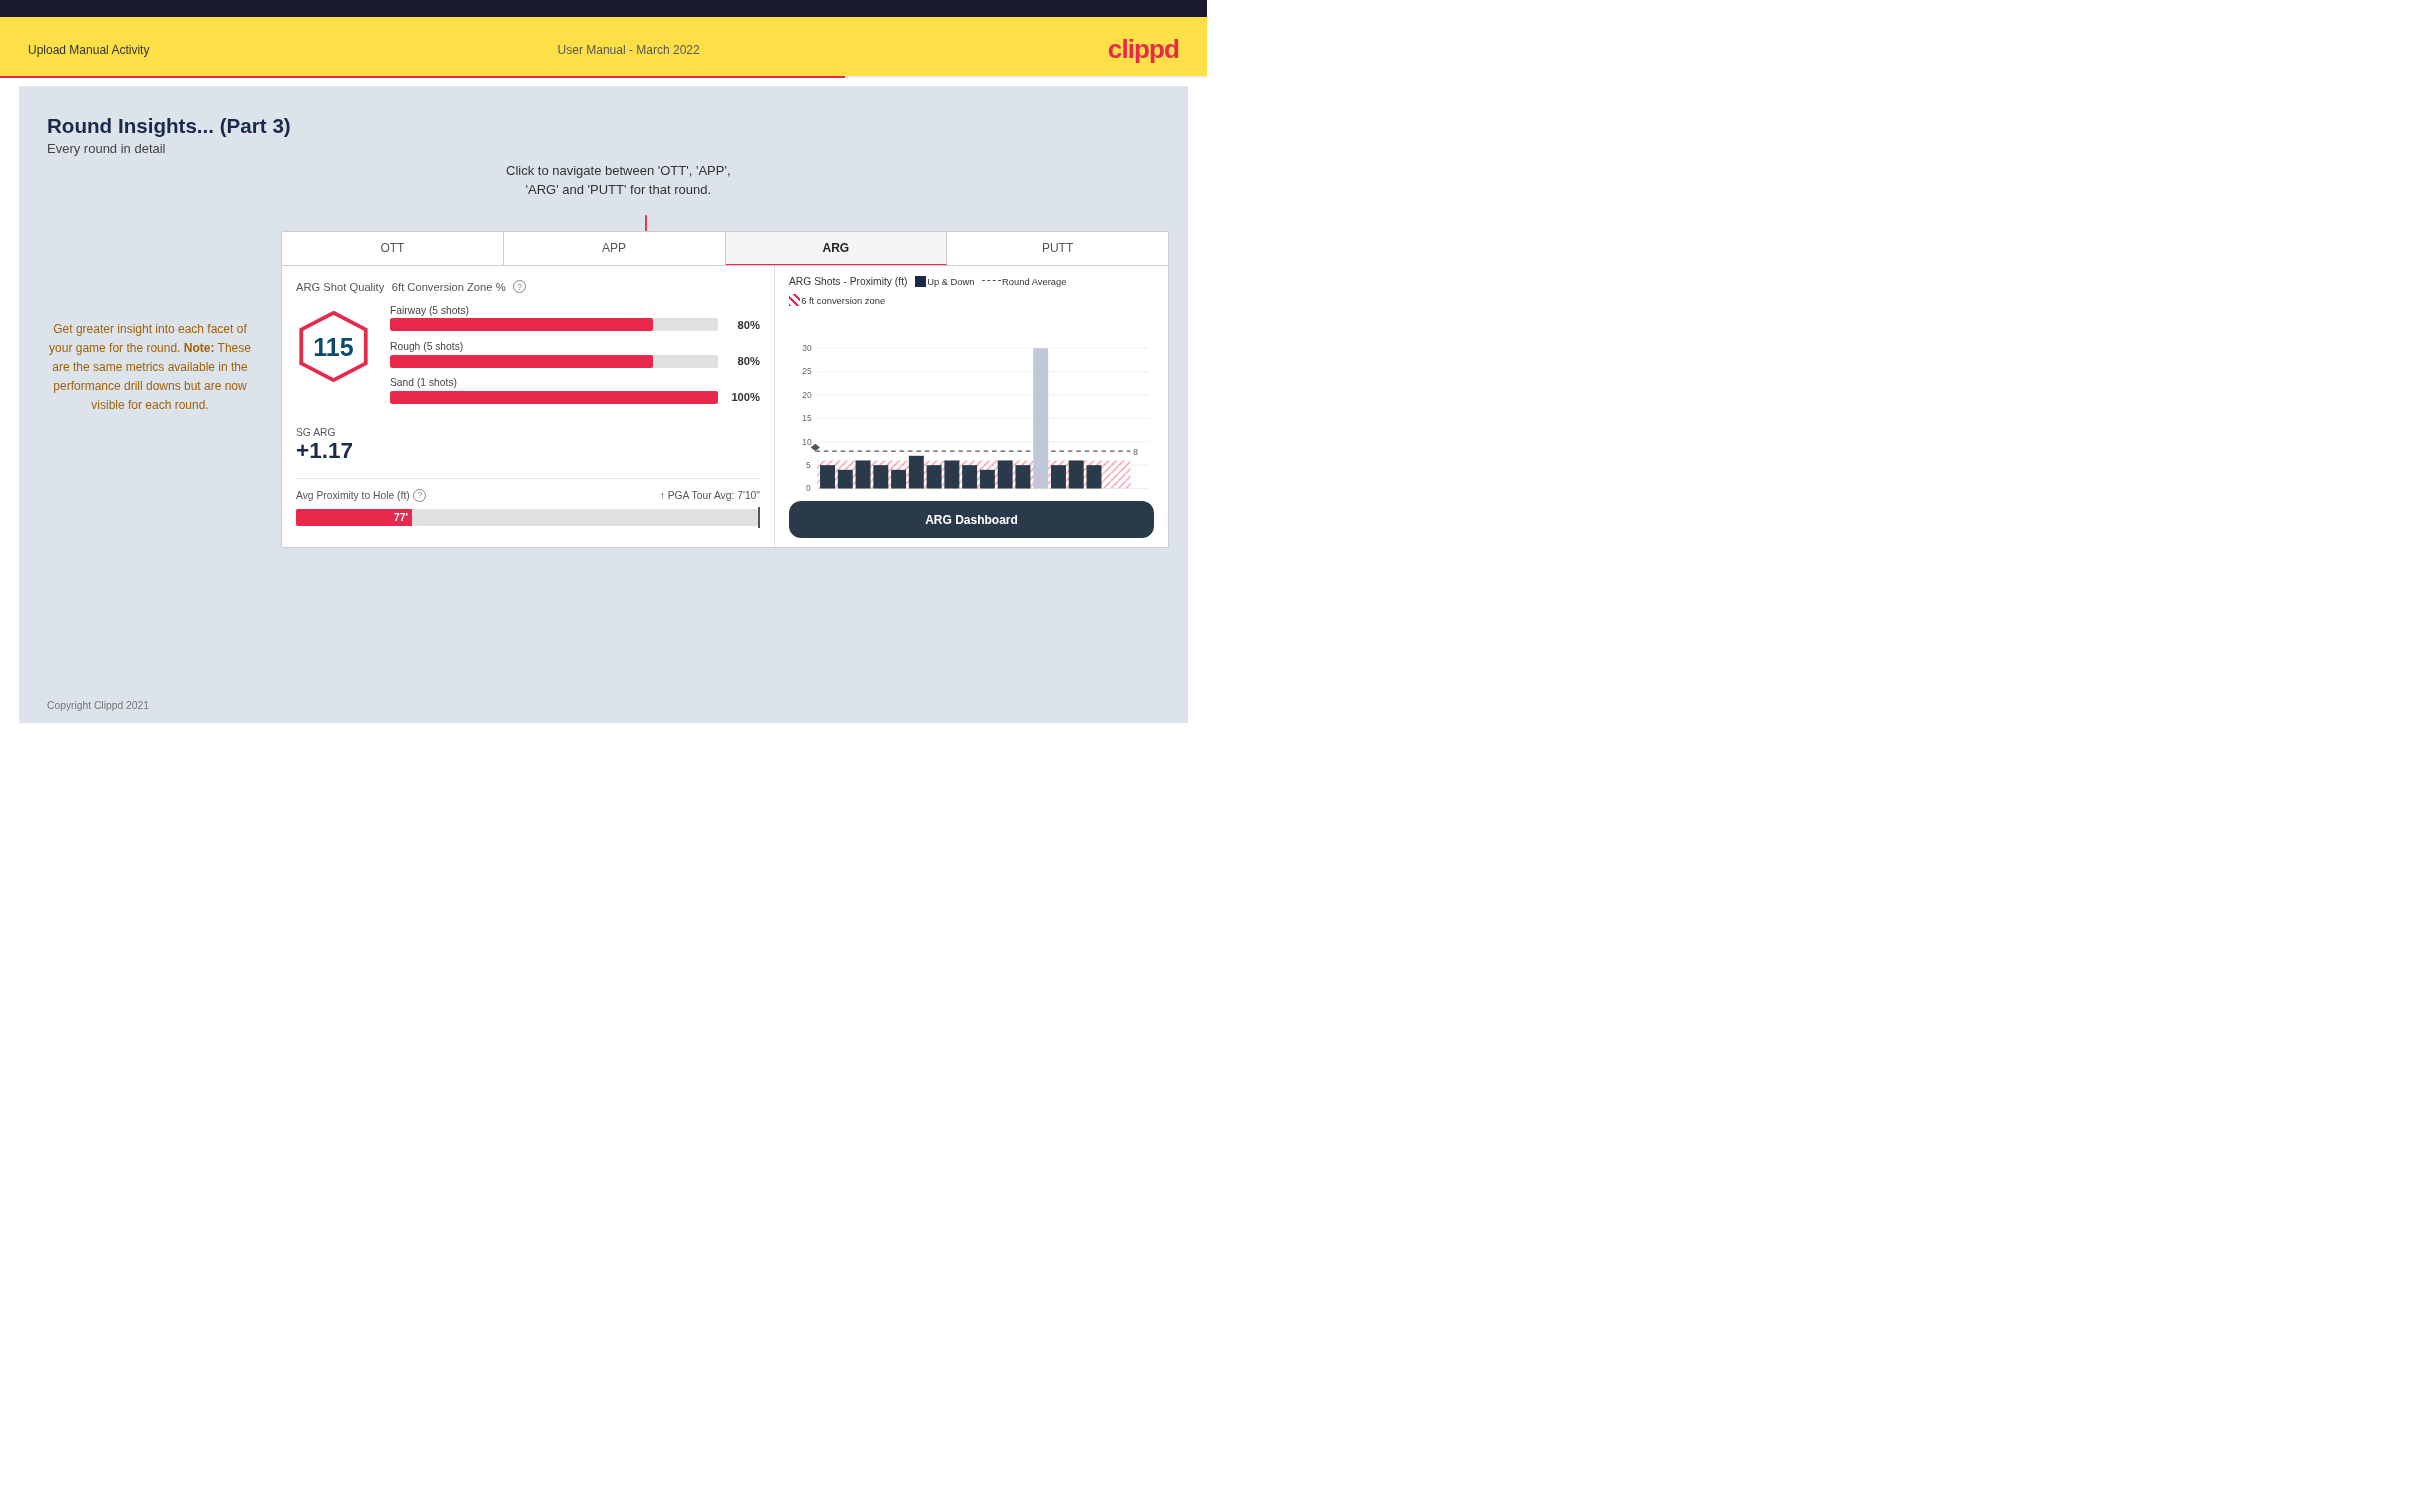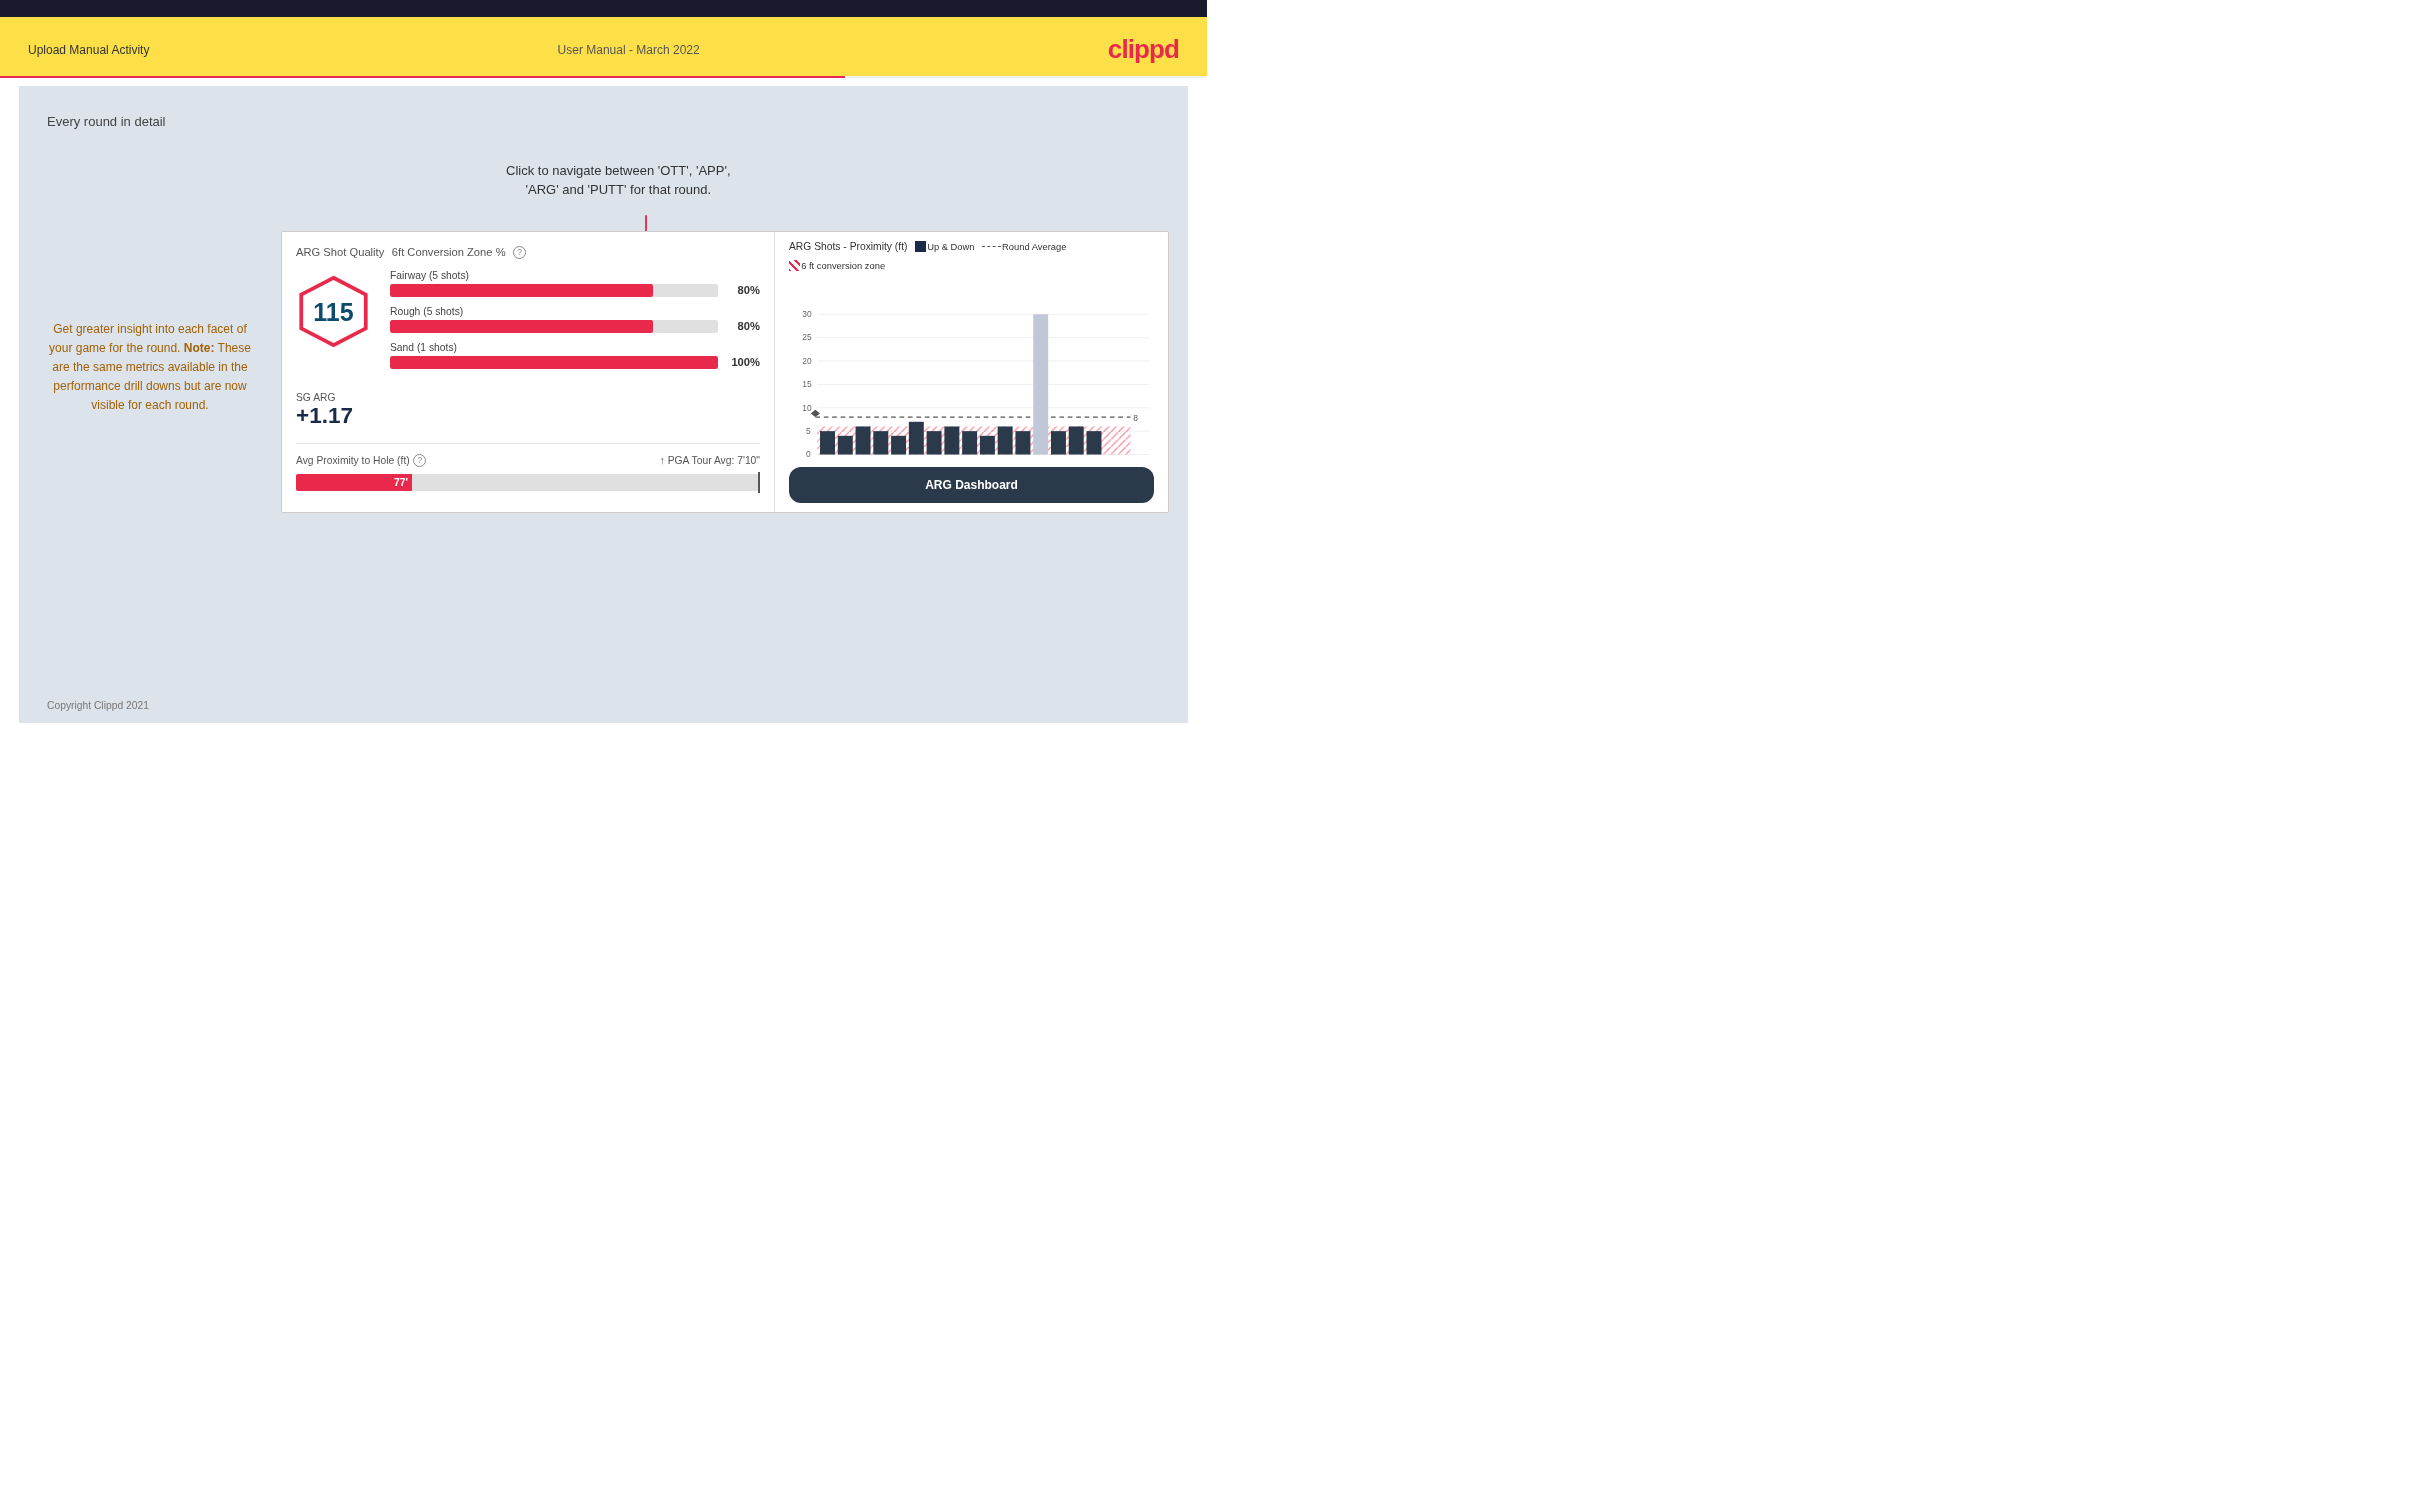--- a/index.html
+++ b/index.html
@@ -390,20 +390,21 @@
 
 <div class="header">
   <span class="header-left">Upload Manual Activity</span>
   <span class="header-center">User Manual - March 2022</span>
   <span class="header-logo">clippd</span>
 </div>
 <div class="header-divider"></div>
 
 <div class="main-content">
 
+  <div class="section-title">Round Insights... (Part 3)</div>
   <div class="section-subtitle">Every round in detail</div>
 
   <div class="left-desc">
     Get greater insight into each facet of your game for the round.
     <span class="note-bold">Note:</span>
     These are the same metrics available in the performance drill downs but are now visible for each round.
   </div>
 
   <div class="nav-hint">
     <span>Click to navigate between 'OTT', 'APP',</span><br>
@@ -413,20 +414,26 @@
   <div class="arrow-svg">
     <svg width="56" height="66" viewBox="0 0 60 70">
       <line x1="30" y1="0" x2="30" y2="50" stroke="#e8294c" stroke-width="2"></line>
       <line x1="30" y1="50" x2="50" y2="50" stroke="#e8294c" stroke-width="2"></line>
       <polygon points="50,44 58,50 50,56" fill="#e8294c"></polygon>
     </svg>
   </div>
 
   <div class="card">
 
+    <div class="tabs">
+      <div class="tab">OTT</div>
+      <div class="tab">APP</div>
+      <div class="tab active">ARG</div>
+      <div class="tab">PUTT</div>
+    </div>
 
     <div class="card-body">
 
       <div class="card-left">
         <div class="sq-header">
           <span class="sq-label">ARG Shot Quality</span>
           <span class="sq-sub">6ft Conversion Zone %</span>
           <span class="help-icon">?</span>
         </div>
 

